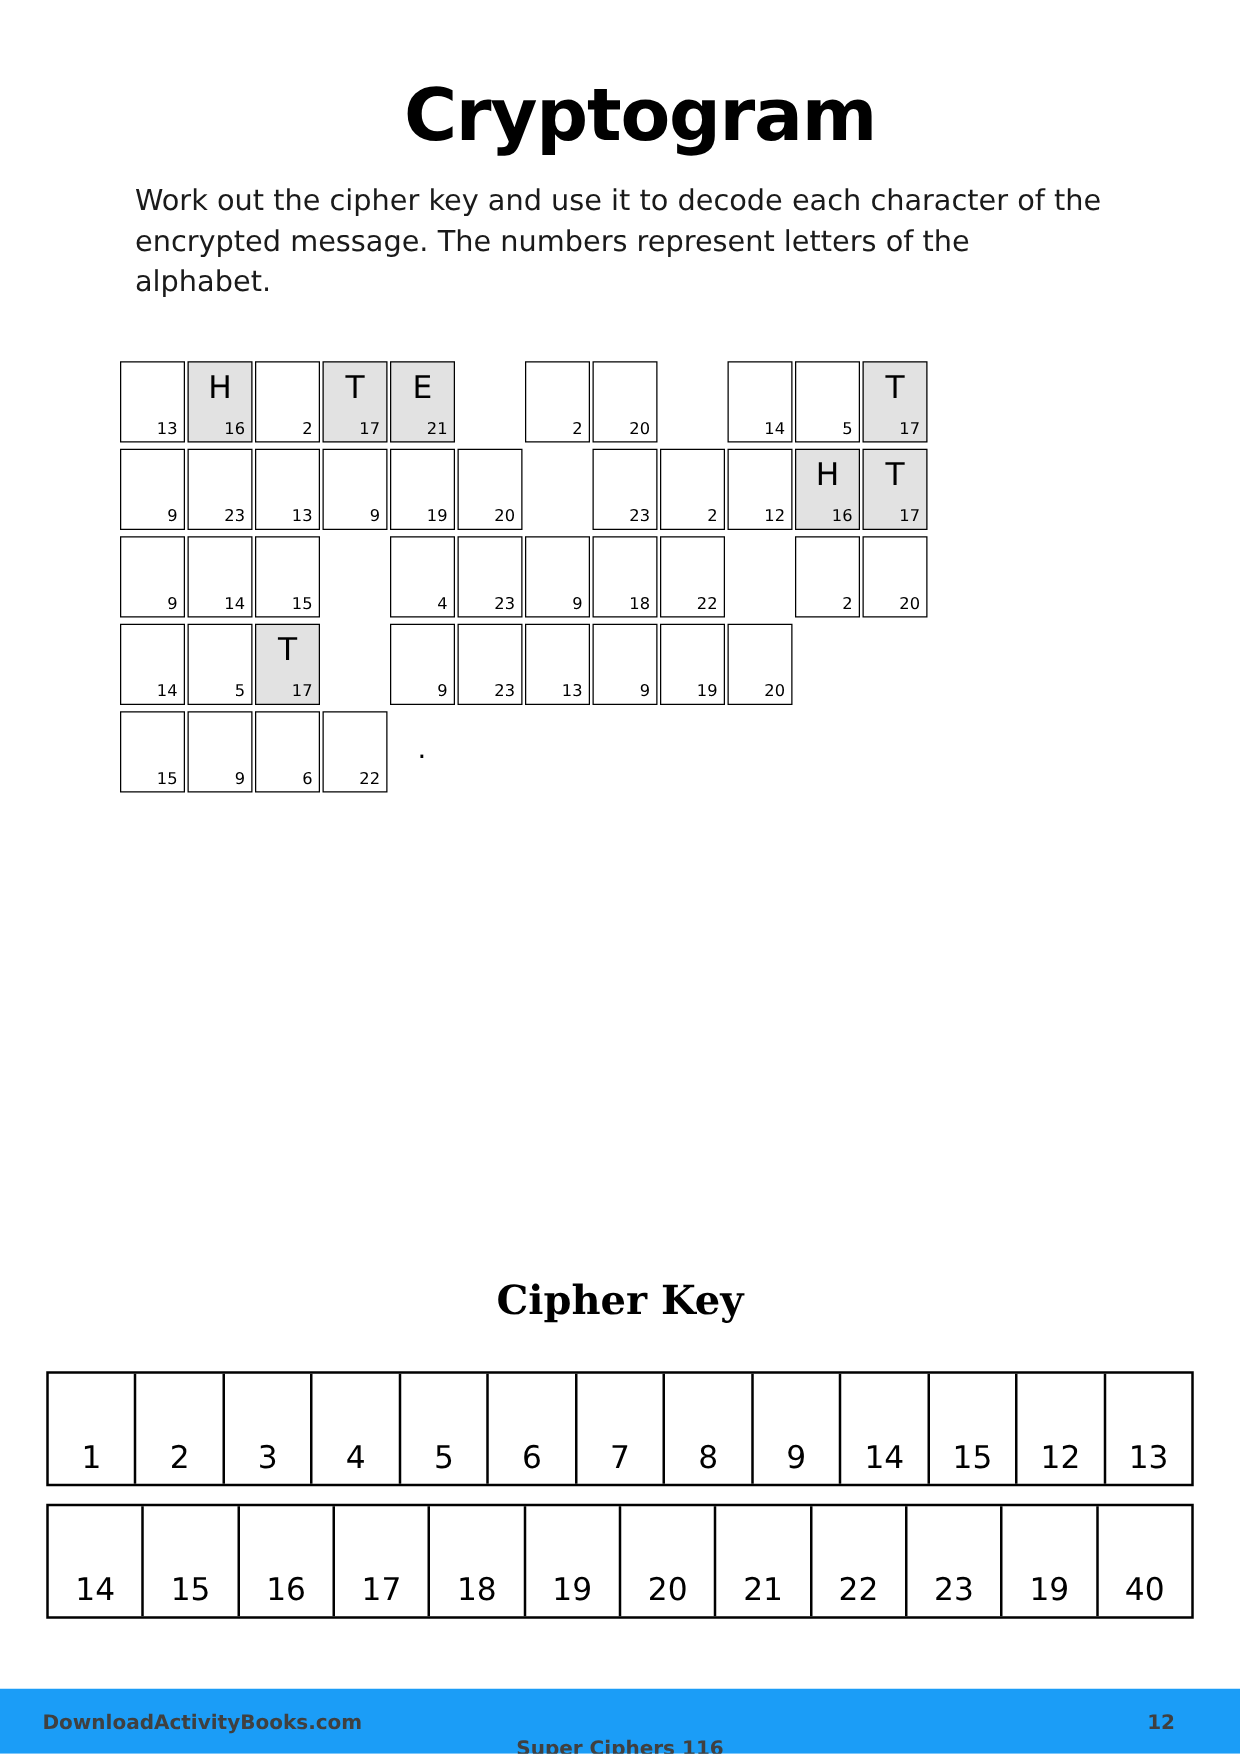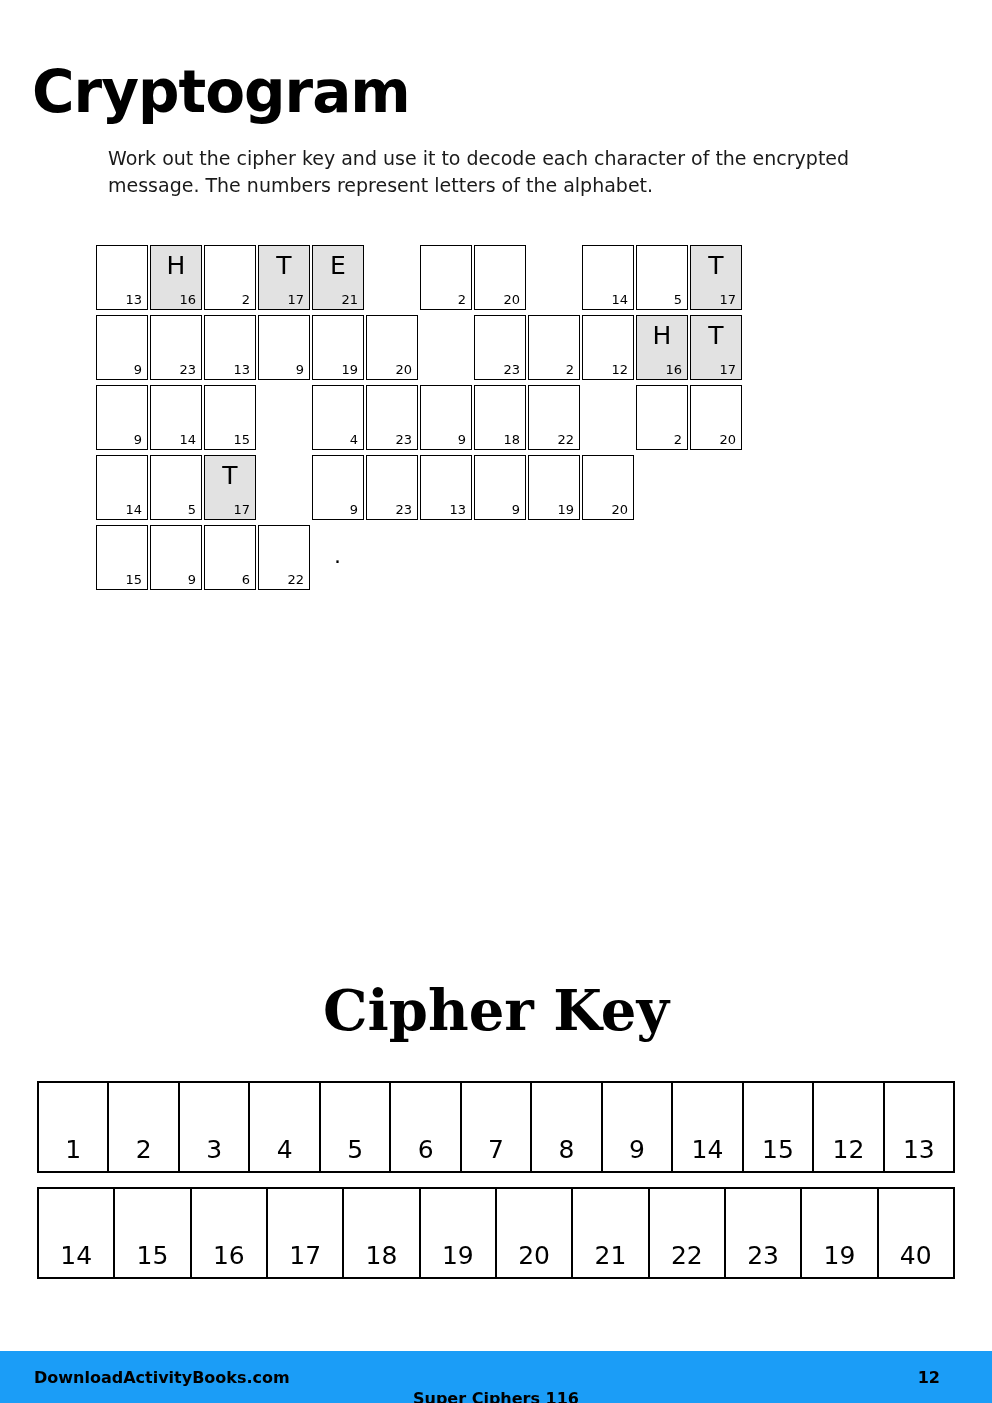--- a/index.html
+++ b/index.html
@@ -13,34 +13,34 @@
     font-family: "DejaVu Sans", sans-serif;
     position: relative;
     overflow: hidden;
   }
   .page {
     position: relative;
     width: 992px;
     height: 1403px;
   }
   .title {
-    text-align: left;
+    text-align: center;
     font-family: "DejaVu Sans", sans-serif;
     font-weight: bold;
     font-size: 58px;
     letter-spacing: -1px;
     color: #000;
     margin: 0;
     padding-top: 62px;
     line-height: 1.05;
     padding-left: 32px;
   }
   .instructions {
     margin: 22px 104px 0 108px;
-    font-size: 19px;
+    font-size: 23px;
     line-height: 1.42;
     color: #1a1a1a;
   }
   .puzzle {
     margin-top: 46px;
     margin-left: 96px;
   }
   .row {
     display: flex;
     align-items: flex-start;
@@ -87,21 +87,21 @@
     line-height: 1;
     align-self: flex-end;
     padding-bottom: 26px;
     padding-left: 22px;
     color: #000;
   }
   .key-title {
     text-align: center;
     font-family: "DejaVu Serif", serif;
     font-weight: bold;
-    font-size: 56px;
+    font-size: 32px;
     color: #000;
     margin: 0;
     padding-top: 382px;
   }
   .key-grid {
     margin: 38px auto 0 auto;
     width: 918px;
   }
   .key-row {
     display: flex;
@@ -129,21 +129,21 @@
     color: #000;
     line-height: 1;
   }
   .footer {
     position: absolute;
     left: 0;
     bottom: 0;
     width: 992px;
     height: 52px;
     background: #1b9df7;
-    color: #000000;
+    color: #404040;
     display: flex;
     align-items: center;
     font-weight: bold;
     font-size: 16px;
     text-decoration: underline;
   }
   .footer .site {
     position: absolute;
     left: 34px;
   }

